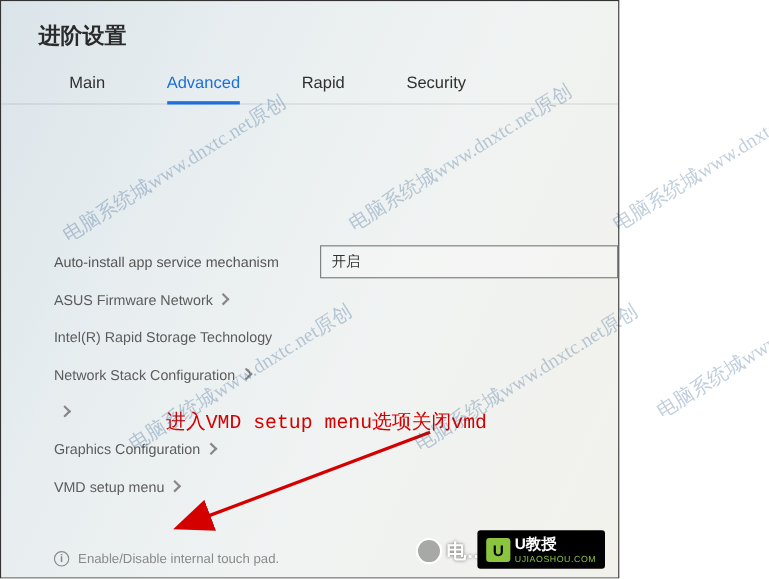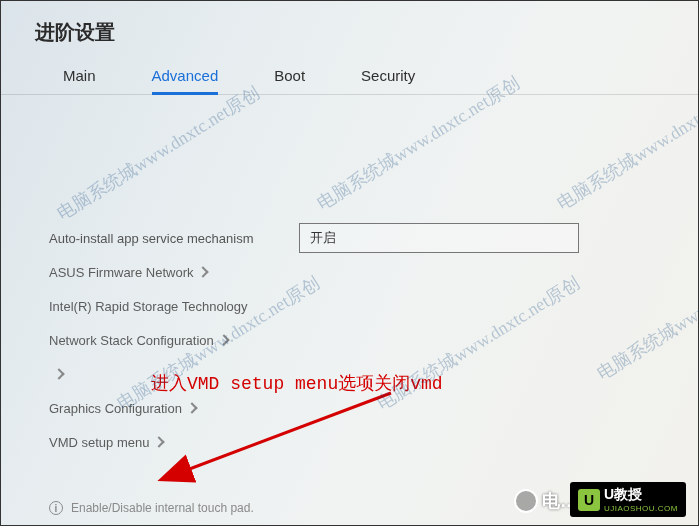--- a/index.html
+++ b/index.html
@@ -1,18 +1,18 @@
 <!DOCTYPE html>
 <html><head>
 <meta charset="utf-8">
 <style>
   * { margin: 0; padding: 0; box-sizing: border-box; }
   html, body { width: 699px; height: 526px; overflow: hidden; font-family: "Segoe UI", Arial, sans-serif; }
   .screen {
-    width: 699px; height: 526px;
+    width: 563px; height: 526px;
     background: linear-gradient(115deg, #dbe4ea 0%, #e8eef0 30%, #f0f3f2 60%, #f2f1ec 100%);
     position: relative; border: 1px solid #333;
   }
   .title {
     position: absolute; top: 18px; left: 34px;
     font-size: 20px; font-weight: 600; color: #2b2b2b;
   }
   .tabs {
     position: absolute; top: 58px; left: 0; right: 0; height: 36px;
     display: flex; 
@@ -95,21 +95,21 @@
 </head>
 <body>
 
 <div class="screen">
 
   <div class="title">进阶设置</div>
 
   <div class="tabs">
     <div class="tab">Main</div>
     <div class="tab active">Advanced</div>
-    <div class="tab">Boot</div>
+    <div class="tab">Rapid</div>
     <div class="tab">Security</div>
   </div>
 
   <div class="content">
 
     <div class="row first">
       <span class="label">Auto-install app service mechanism</span>
       <div class="field">
         <span>开启</span>
       </div>

